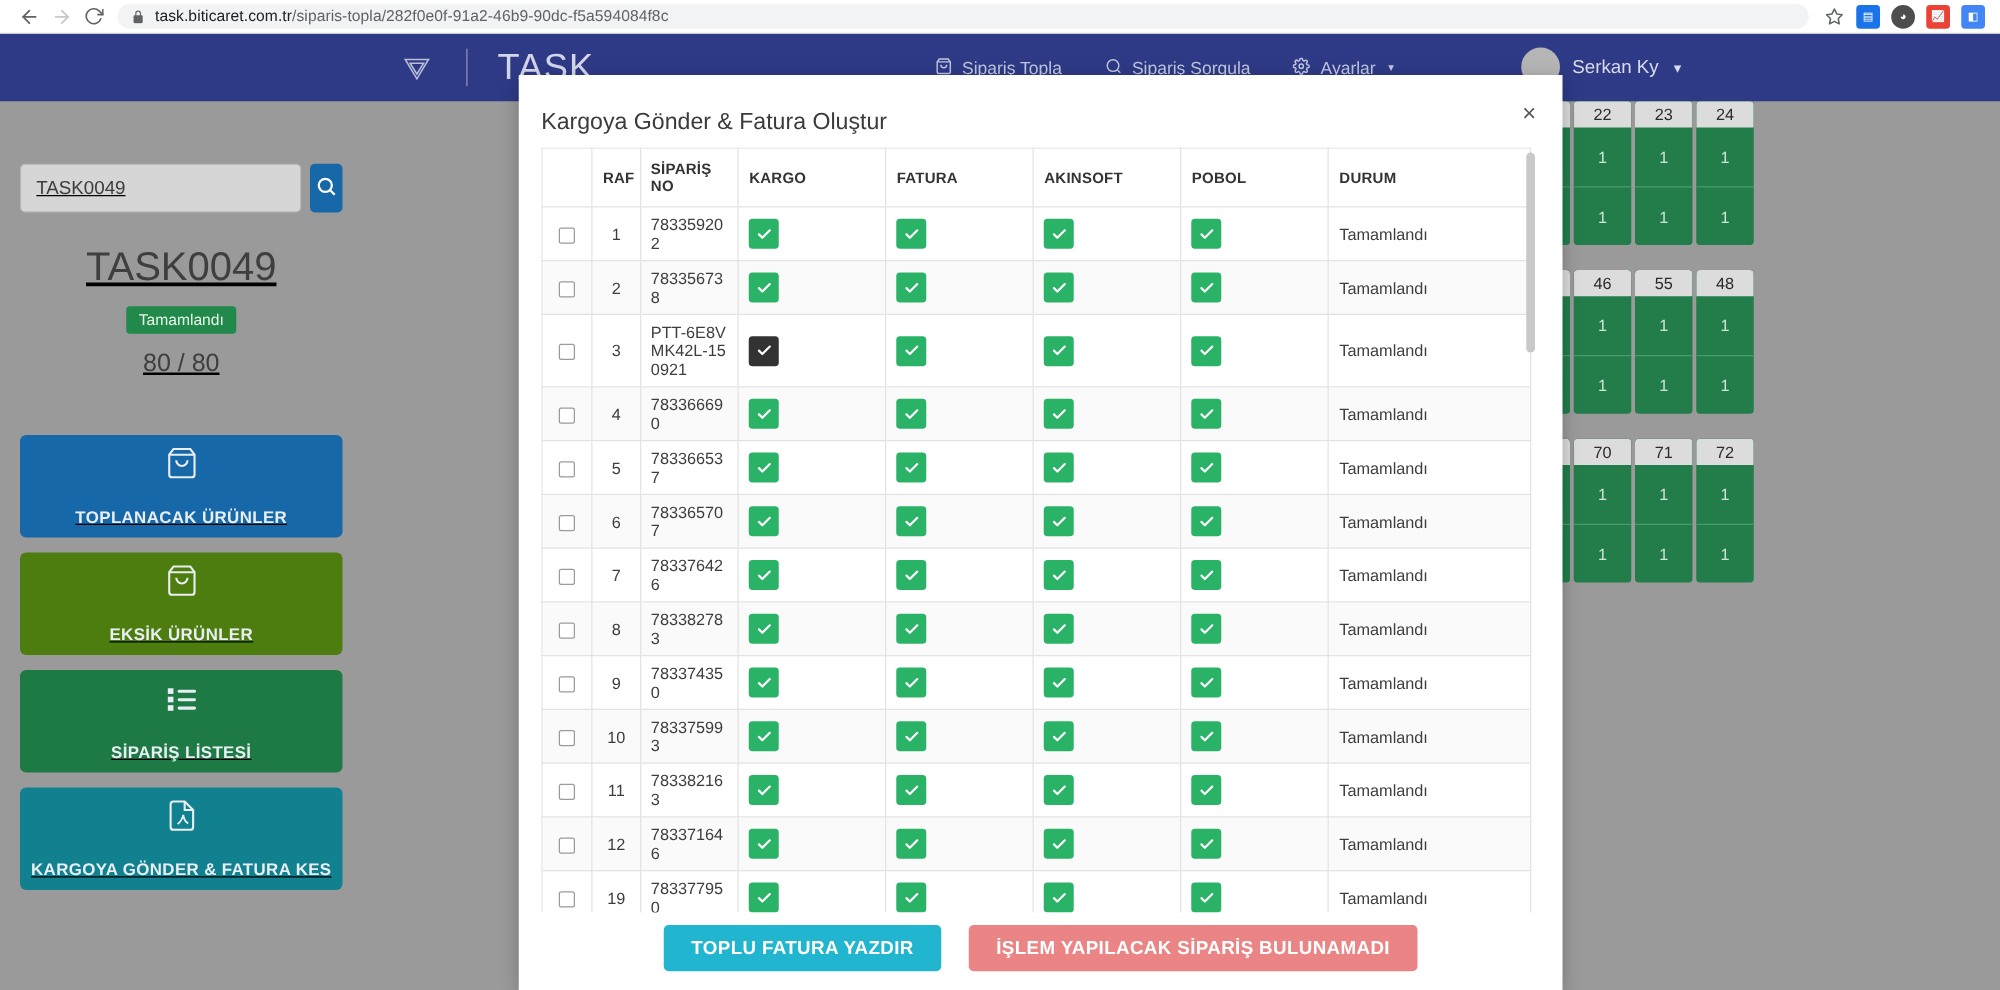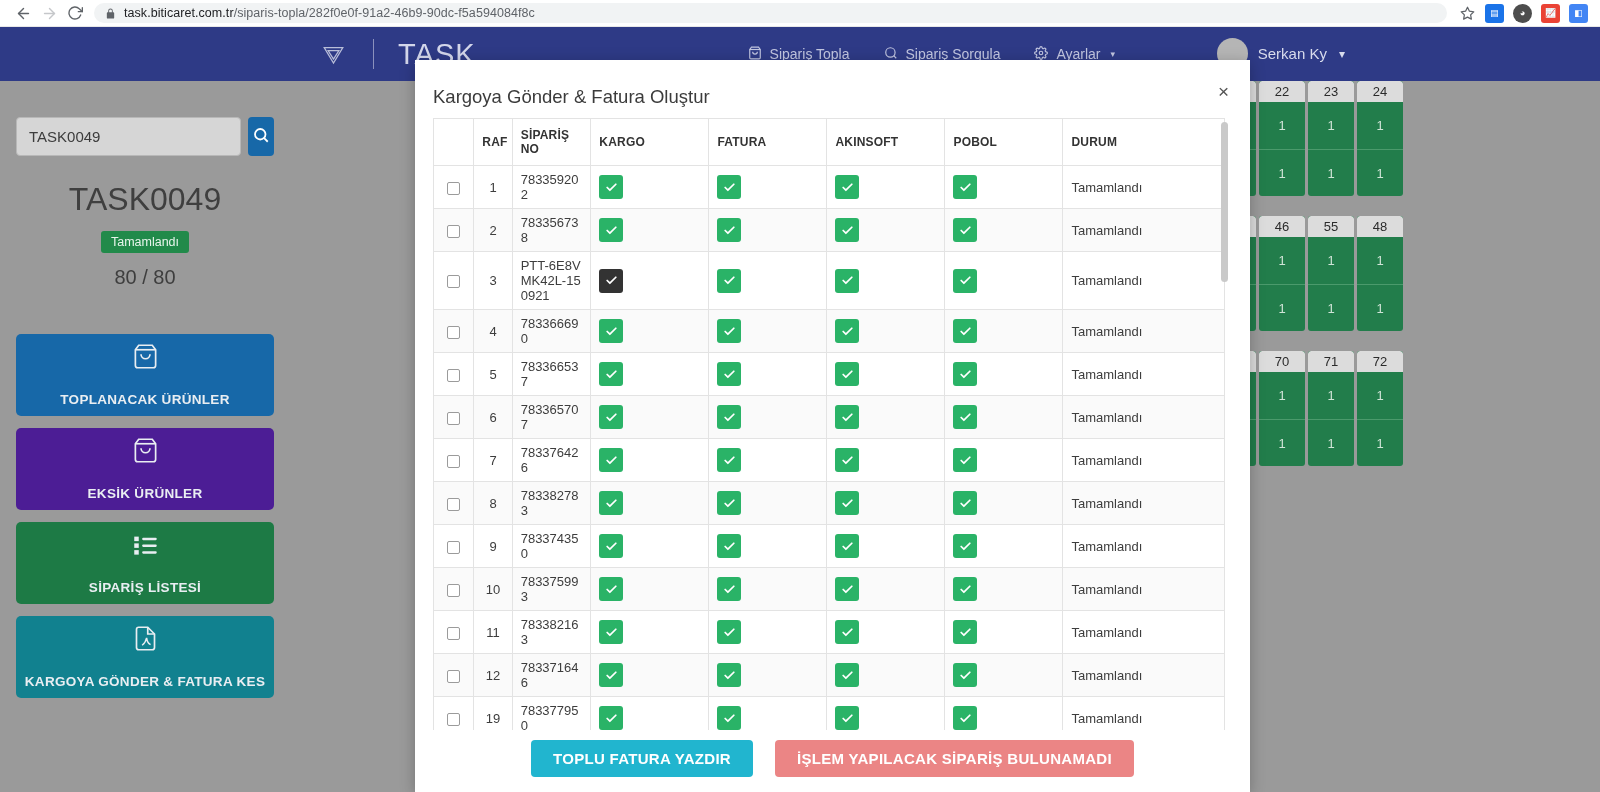--- a/index.html
+++ b/index.html
@@ -71,21 +71,21 @@
   .brand-sep { width: 1px; height: 30px; background: #8b91bd; }
   .brand-name { font-size: 29px; letter-spacing: 1px; color: #d3d6ea; font-weight: 300; }
   .nav-items { display: flex; align-items: center; gap: 34px; margin-left: 272px; }
   .nav-item { display: flex; align-items: center; gap: 8px; color: #c2c6e0; font-size: 14px; }
   .nav-caret { font-size: 9px; margin-left: 2px; }
   .nav-user { position: absolute; right: 255px; top: 11px; display: flex; align-items: center; gap: 10px; }
   .avatar { width: 31px; height: 31px; border-radius: 50%; background: #b5b5b5; }
   .user-name { color: #d8dbec; font-size: 15px; }
 
   
-  .sidebar { position: absolute; top: 40px; left: 0; width: 290px; padding: 0 16px; }
+  .sidebar { position: absolute; top: 54px; left: 0; width: 290px; padding: 0 16px; text-decoration: underline; }
   .search-row { display: flex; gap: 7px; margin-top: 50px; }
   .search-input {
     flex: 1 1 auto; height: 39px;
     background: #d6d6d6; border: 1px solid #b8b8b8; border-radius: 4px;
     padding: 0 12px; font-size: 15px; color: #3c3c3c;
     font-family: "Liberation Sans", sans-serif; outline: none;
   }
   .search-btn {
     width: 48px; height: 39px; background: #1768a8; border: none; border-radius: 4px;
     display: flex; align-items: center; justify-content: center; cursor: pointer;
@@ -303,21 +303,21 @@
       <button class="action-btn" style="background:#1768a8">
         <span>
           <svg width="27" height="27" viewBox="0 0 24 24" fill="none" stroke="#e9eef2" stroke-width="1.5">
               <path d="M6 2 3 6v14a2 2 0 0 0 2 2h14a2 2 0 0 0 2-2V6l-3-4z"></path>
               <line x1="3" y1="6" x2="21" y2="6"></line>
               <path d="M16 10a4 4 0 0 1-8 0"></path>
             </svg>
         </span>
         <span class="lbl">TOPLANACAK ÜRÜNLER</span>
       </button>
-      <button class="action-btn" style="background:#4c1d95">
+      <button class="action-btn" style="background:#4d7c0f">
         <span>
           <svg width="27" height="27" viewBox="0 0 24 24" fill="none" stroke="#e9eef2" stroke-width="1.5">
               <path d="M6 2 3 6v14a2 2 0 0 0 2 2h14a2 2 0 0 0 2-2V6l-3-4z"></path>
               <line x1="3" y1="6" x2="21" y2="6"></line>
               <path d="M16 10a4 4 0 0 1-8 0"></path>
             </svg>
         </span>
         <span class="lbl">EKSİK ÜRÜNLER</span>
       </button>
       <button class="action-btn" style="background:#1d7a45">

